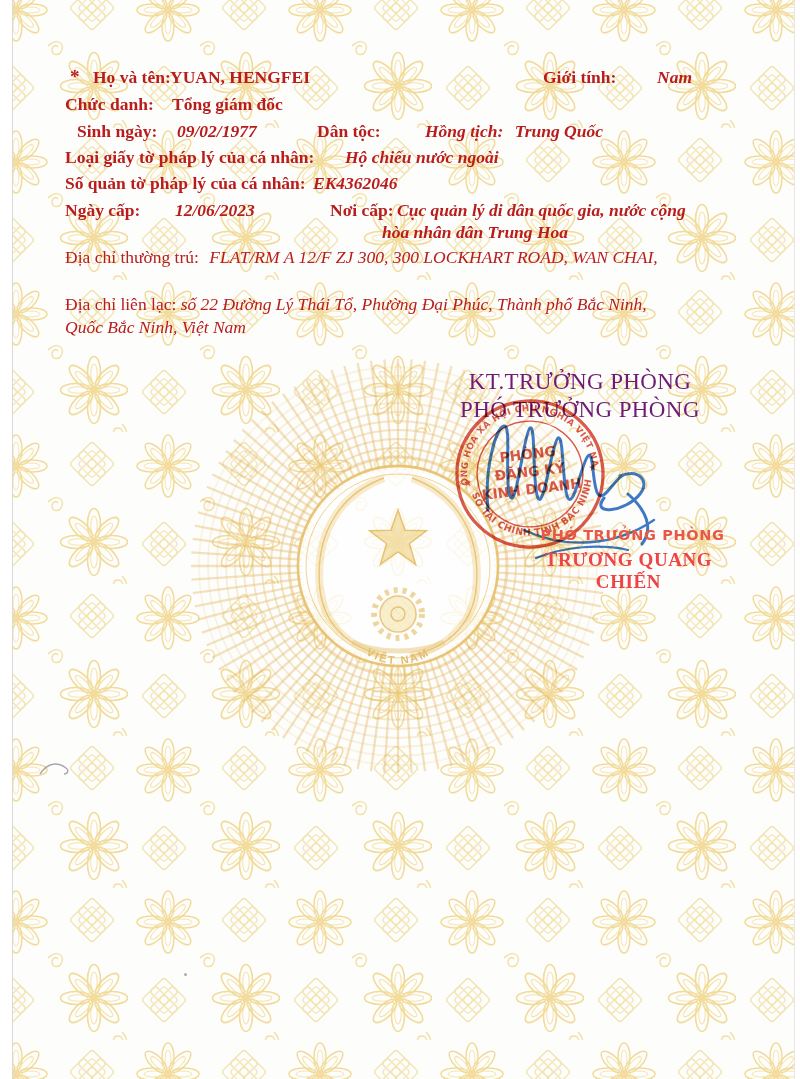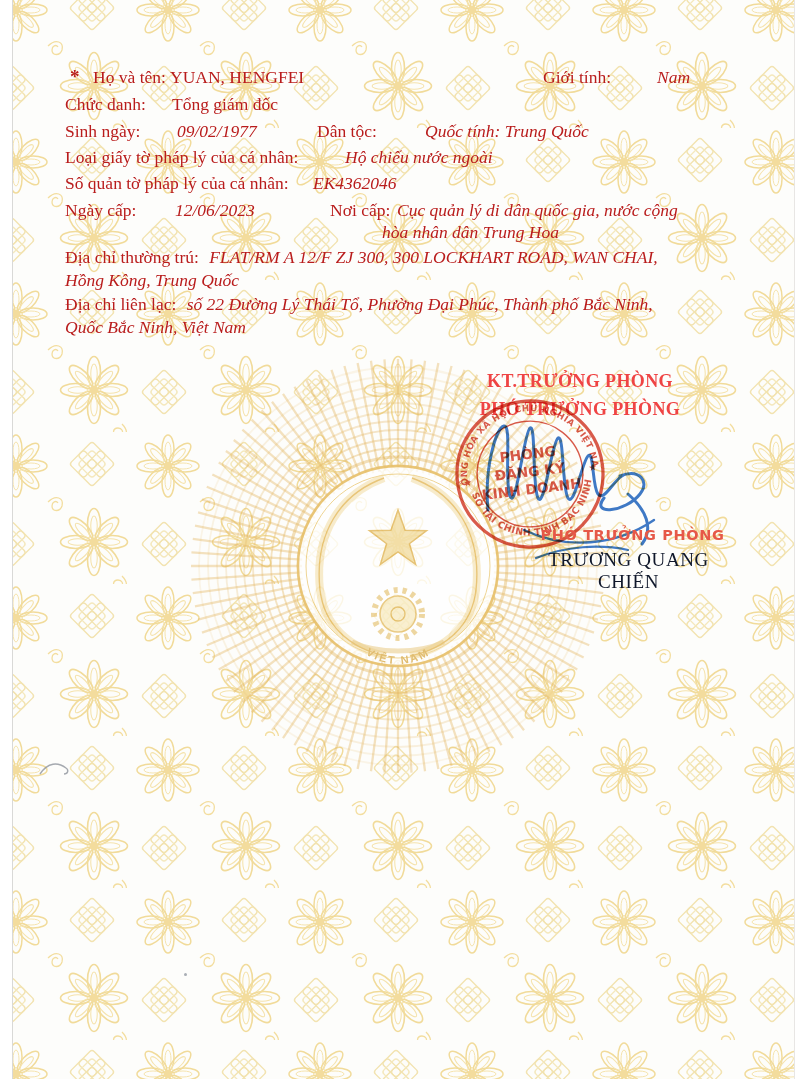--- a/index.html
+++ b/index.html
@@ -1,34 +1,34 @@
 <!DOCTYPE html>
 <html><head>
 <meta charset="utf-8">
 <style>
   html,body{margin:0;padding:0;background:#eceae6;}
   .page{position:relative;width:800px;height:1079px;margin:0 auto;background:#fdfdfb;
         overflow:hidden;font-family:"Liberation Serif","DejaVu Serif",serif;}
   .layer{position:absolute;left:0;top:0;}
   
   .row{position:absolute;font-size:17.5px;line-height:22.5px;color:#b91c1c;white-space:nowrap;}
-  .abs{position:absolute;top:0;}
+  .abs{position:absolute;top:0;font-weight:bold;}
   .lbl{font-style:normal;}
   .val{font-style:italic;}
   .b{font-weight:normal;}
   .marker{font-weight:bold;font-size:19px;}
   .wrap2{white-space:normal;}
   
   .sigheader{position:absolute;left:440px;top:368px;width:280px;text-align:center;
-             font-weight:bold;font-size:18px;line-height:27.5px;color:#ef4444;letter-spacing:.4px;}
+             font-weight:normal;font-size:23px;line-height:27.5px;color:#701a75;letter-spacing:.4px;}
   .redtitle{position:absolute;left:535px;top:527px;width:195px;text-align:center;
             font-family:"DejaVu Sans","Liberation Sans",sans-serif;
             font-weight:bold;font-size:14.5px;color:#e65848;letter-spacing:.6px;}
   .redname{position:absolute;left:516px;top:549px;width:225px;text-align:center;
-           font-weight:normal;font-size:19px;color:#0f172a;letter-spacing:.6px;}
+           font-weight:bold;font-size:19px;color:#ef4444;letter-spacing:.6px;}
   .stamp{position:absolute;left:452px;top:396px;mix-blend-mode:multiply;}
   .signature{position:absolute;left:470px;top:398px;mix-blend-mode:multiply;}
   .emblem{position:absolute;left:293px;top:461px;opacity:.85;}
   
   .edgeL{position:absolute;left:0;top:0;width:13px;height:1079px;background:#ffffff;}
   .edgeLine{position:absolute;left:12px;top:0;width:1px;height:1079px;background:#cfcfcd;opacity:.8;}
   .edgeR{position:absolute;right:0;top:0;width:6px;height:1079px;background:#ffffff;}
   .edgeRLine{position:absolute;right:5px;top:0;width:1px;height:1079px;background:#dedcd8;opacity:.7;}
   .speck{position:absolute;border-radius:50%;background:#a9aeb5;}
 </style>
@@ -215,26 +215,26 @@
     <span class="abs lbl" style="left:478px">Giới tính:</span>
     <span class="abs val" style="left:592px">Nam</span>
   </div>
 
   <div class="row" style="left:65px;top:93px;width:700px">
     <span class="abs lbl" style="left:0">Chức danh:</span>
     <span class="abs" style="left:107px">Tổng giám đốc</span>
   </div>
 
   <div class="row" style="left:65px;top:120px;width:700px">
-    <span class="abs lbl" style="left:0">Sinh ngày:</span>
+    <span class="abs lbl" style="left:12px">Sinh ngày:</span>
     <span class="abs val" style="left:112px">09/02/1977</span>
     <span class="abs lbl" style="left:252px">Dân tộc:</span>
     <span class="abs" style="left:360px">
-      <span class="val">Quốc tính:</span>
-      <span class="val" style="">Trung Quốc</span>
+      <span class="val">Hồng tịch:</span>
+      <span class="val" style="margin-left:7px">Trung Quốc</span>
     </span>
   </div>
 
   <div class="row" style="left:65px;top:146px;width:700px">
     <span class="abs lbl" style="left:0">Loại giấy tờ pháp lý của cá nhân:</span>
     <span class="abs val" style="left:280px">Hộ chiếu nước ngoài</span>
   </div>
 
   <div class="row" style="left:65px;top:172px;width:700px">
     <span class="abs lbl" style="left:0">Số quản tờ pháp lý của cá nhân:</span>
@@ -245,26 +245,25 @@
     <span class="abs lbl" style="left:0">Ngày cấp:</span>
     <span class="abs val" style="left:110px">12/06/2023</span>
     <span class="abs lbl" style="left:265px">Nơi cấp:</span>
     <span class="abs val" style="left:317px;top:22px">hòa nhân dân Trung Hoa</span>
     <span class="abs val" style="left:332px">Cục quản lý di dân quốc gia, nước cộng</span>
   </div>
 
   <div class="row wrap2" style="left:65px;top:246px;width:700px">
     <span class="lbl">Địa chỉ thường trú:</span>
     <span class="val b" style="margin-left:6px">FLAT/RM A 12/F ZJ 300, 300 LOCKHART ROAD, WAN CHAI,</span><br>
-    <span class="val b">Hồng Kông, Trung Quốc</span>
   </div>
 
   <div class="row wrap2" style="left:65px;top:293px;width:700px">
     <span class="lbl">Địa chỉ liên lạc:</span>
-    <span class="val b" style="margin-left:6px">số 22 Đường Lý Thái Tổ, Phường Đại Phúc, Thành phố Bắc Ninh,</span><br>
+    <span class="val b" style="">số 22 Đường Lý Thái Tổ, Phường Đại Phúc, Thành phố Bắc Ninh,</span><br>
     <span class="val b">Quốc Bắc Ninh, Việt Nam</span>
   </div>
 
   <div class="sigheader">
     <div>KT.TRƯỞNG PHÒNG</div>
     <div>PHÓ TRƯỞNG PHÒNG</div>
   </div>
 
   <svg class="stamp" width="156" height="156" viewBox="-62 -62 124 124" aria-hidden="true">
     <g transform="rotate(-7)" fill="#d64a38" opacity=".9">

